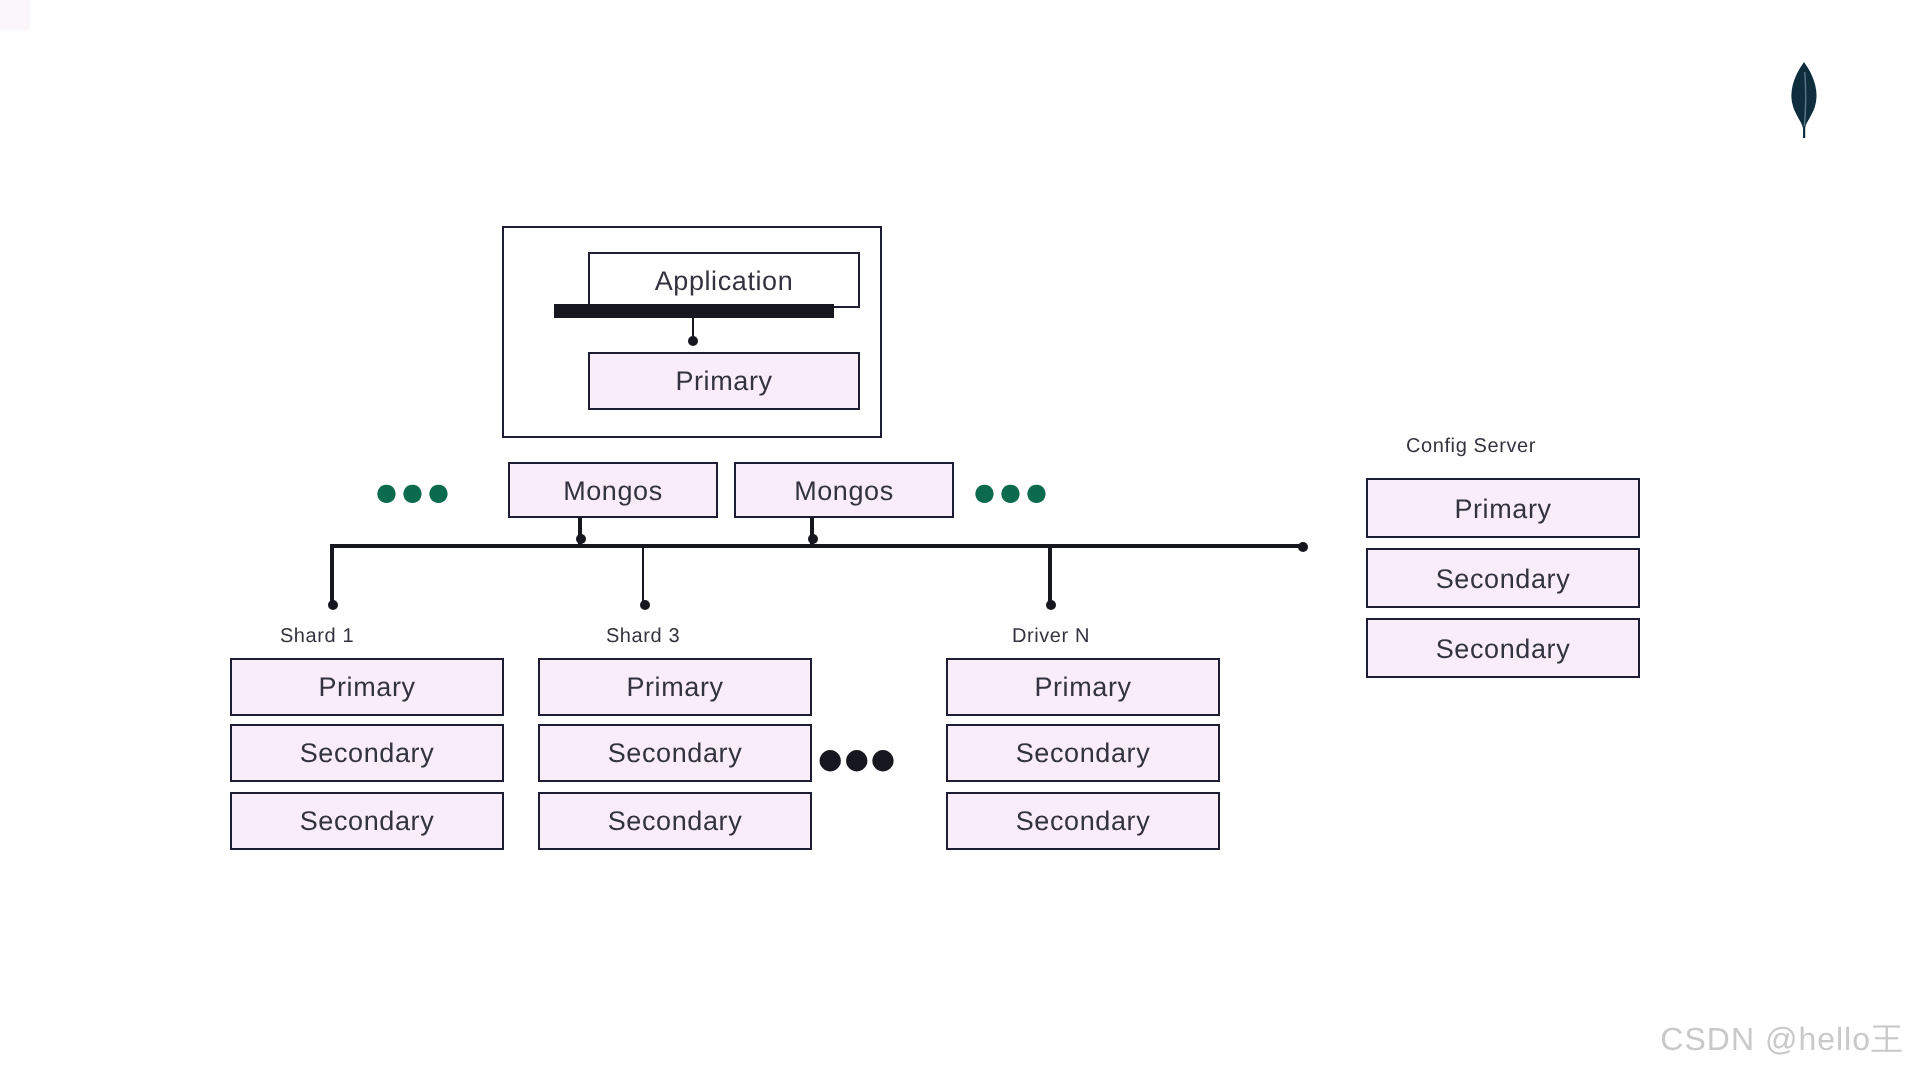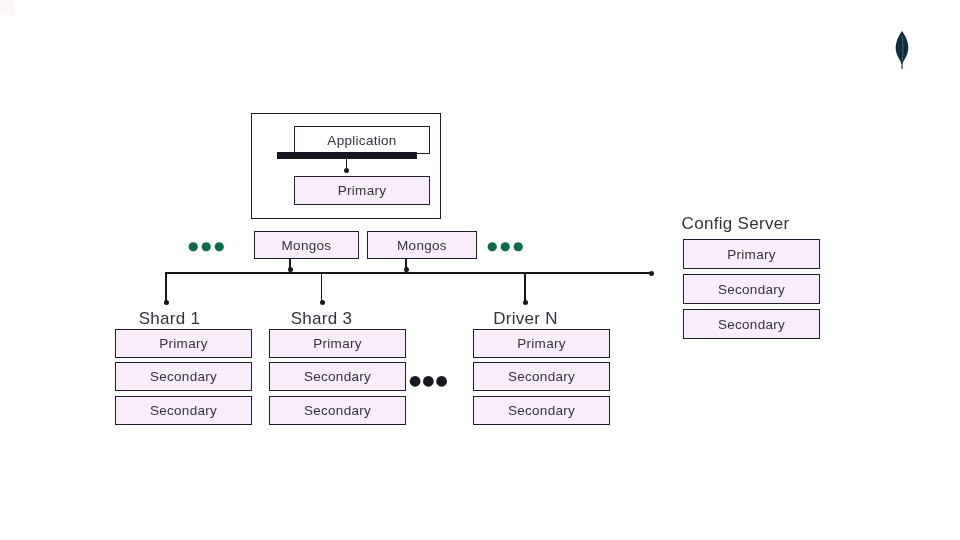--- a/index.html
+++ b/index.html
@@ -20,21 +20,21 @@
     color:var(--text,#33333f);
     display:flex;align-items:center;justify-content:center;
     font-size:13.5px;letter-spacing:.3px;white-space:nowrap;margin-left:16px;
   }
   .box.white{background:var(--box-fill-white,#ffffff);}
   .bar{position:absolute;background:var(--line,#17171f);}
   .vline{position:absolute;width:1.5px;background:var(--line,#17171f);}
   .hline{position:absolute;height:1.5px;background:var(--line,#17171f);}
   .dot{position:absolute;width:5px;height:5px;border-radius:50%;background:var(--line,#17171f);}
   .lbl{
-    position:absolute;color:var(--text,#33333f);font-size:17px;letter-spacing:.3px;
+    position:absolute;color:var(--text,#33333f);font-size:10px;letter-spacing:.3px;
     display:flex;align-items:center;justify-content:center;white-space:nowrap;
   }
   .dots{
     position:absolute;display:flex;align-items:center;
     font-family:"DejaVu Sans",sans-serif;line-height:1;height:17px;
   }
   .dots.green{color:var(--green,#0c6b4d);font-size:12px;letter-spacing:2.5px;}
   .dots.black{color:var(--line,#17171f);font-size:14px;letter-spacing:1px;}
   .watermark{
     position:absolute;right:8px;top:510px;font-size:16px;letter-spacing:.5px;
@@ -86,21 +86,21 @@
     <div class="vline" style="left:165px;top:272px;height:30px"></div>
     <div class="dot" style="left:164px;top:300px"></div>
     <div class="vline" style="left:320.5px;top:272px;height:30px"></div>
     <div class="dot" style="left:319.5px;top:300px"></div>
     <div class="vline" style="left:524px;top:272px;height:30px"></div>
     <div class="dot" style="left:523px;top:300px"></div>
   </div>
 
   
   <div style="display:contents">
-    <div class="lbl" style="left:101px;top:310px;width:137px;height:17px">Shard 1</div>
+    <div class="lbl" style="left:90px;top:310px;width:137px;height:17px">Shard 1</div>
     <div class="box" style="left:99px;top:329px;width:137px;height:29px">
       <span>Primary</span>
     </div>
     <div class="box" style="left:99px;top:362px;width:137px;height:29px">
       <span>Secondary</span>
     </div>
     <div class="box" style="left:99px;top:396px;width:137px;height:29px">
       <span>Secondary</span>
     </div>
   </div>
@@ -151,14 +151,15 @@
   </div>
 
   
   <svg class="leaf" width="20" height="40" viewBox="0 0 20 40">
     <path d="M10 1 C 4.8 8, 2.2 16.5, 4.6 23.5 C 6.3 28.4, 8.8 31, 9.5 34 L 10.5 34 C 11.2 31, 13.7 28.4, 15.4 23.5 C 17.8 16.5, 15.2 8, 10 1 Z" style="fill:var(--leaf,#0e2e3e)"></path>
     <path d="M10.4 6 C 11 14, 11 24, 10.2 33" fill="none" style="stroke:var(--leaf-seam,#5a7684);stroke-width:.7"></path>
     <rect x="9.5" y="33" width="1.1" height="6" style="fill:var(--leaf,#0e2e3e)"></rect>
   </svg>
 
   
+  <div class="watermark">CSDN @hello王</div>
 
 </div>
 
 </body></html>

